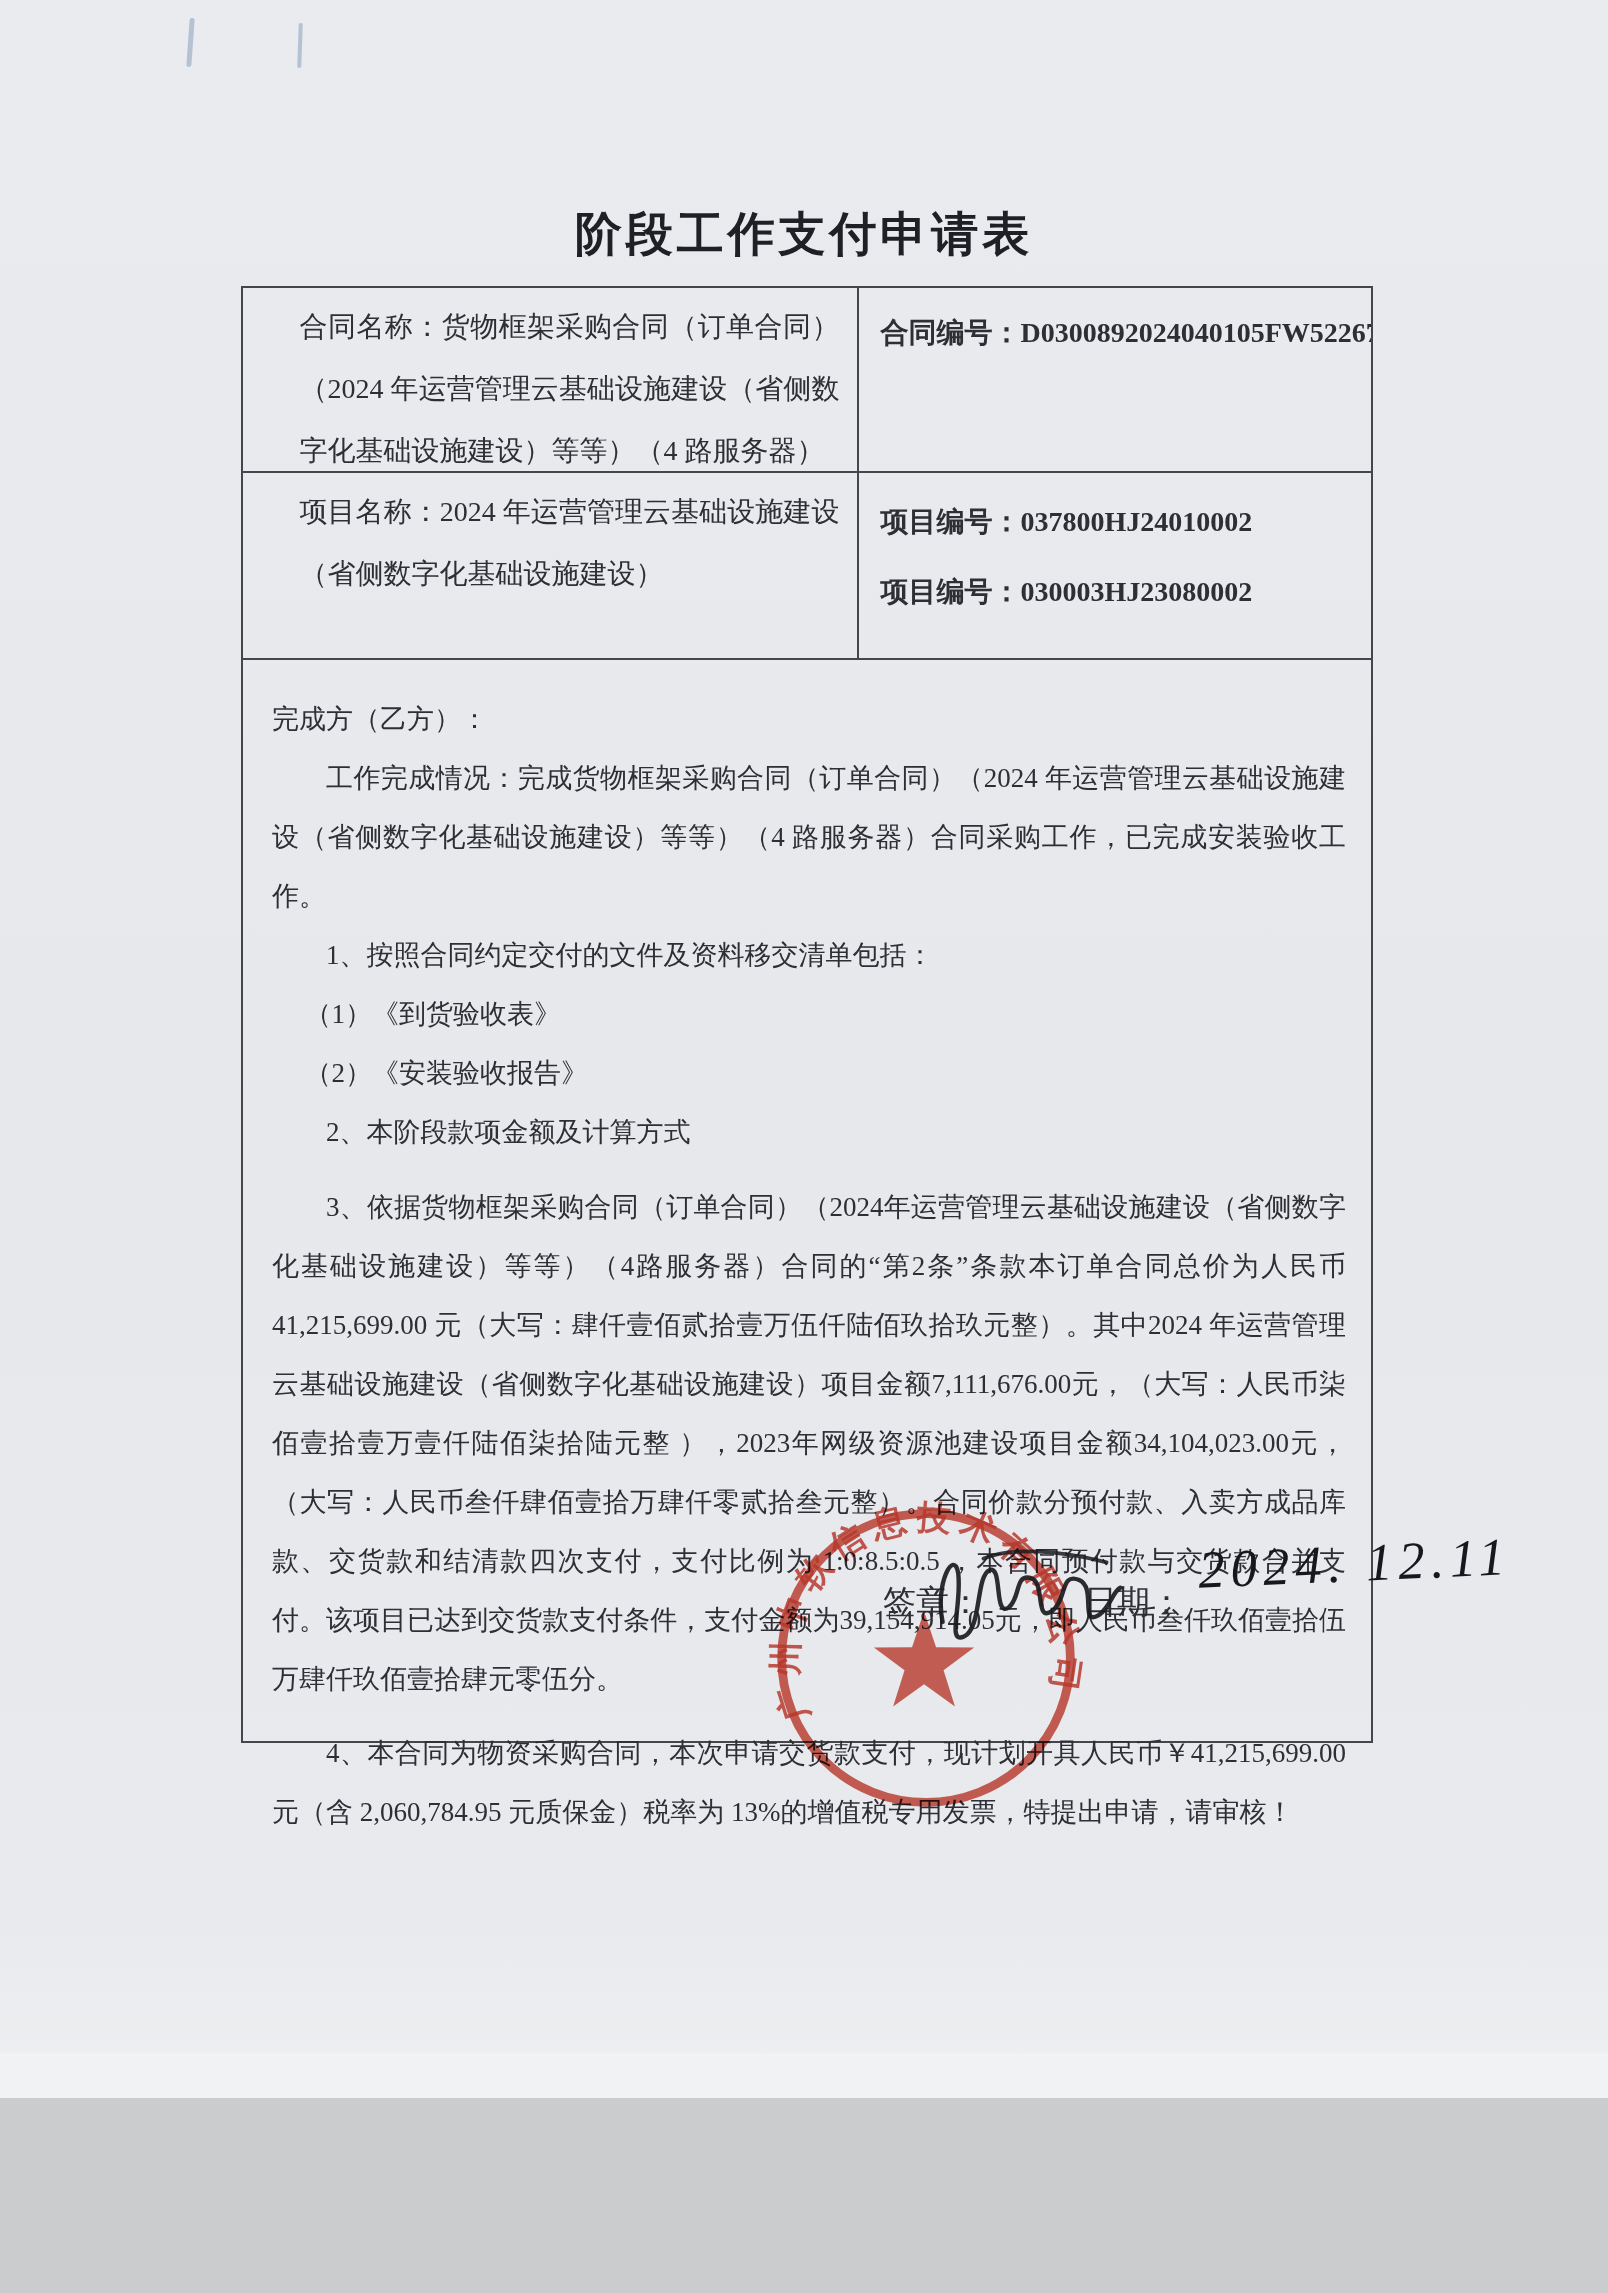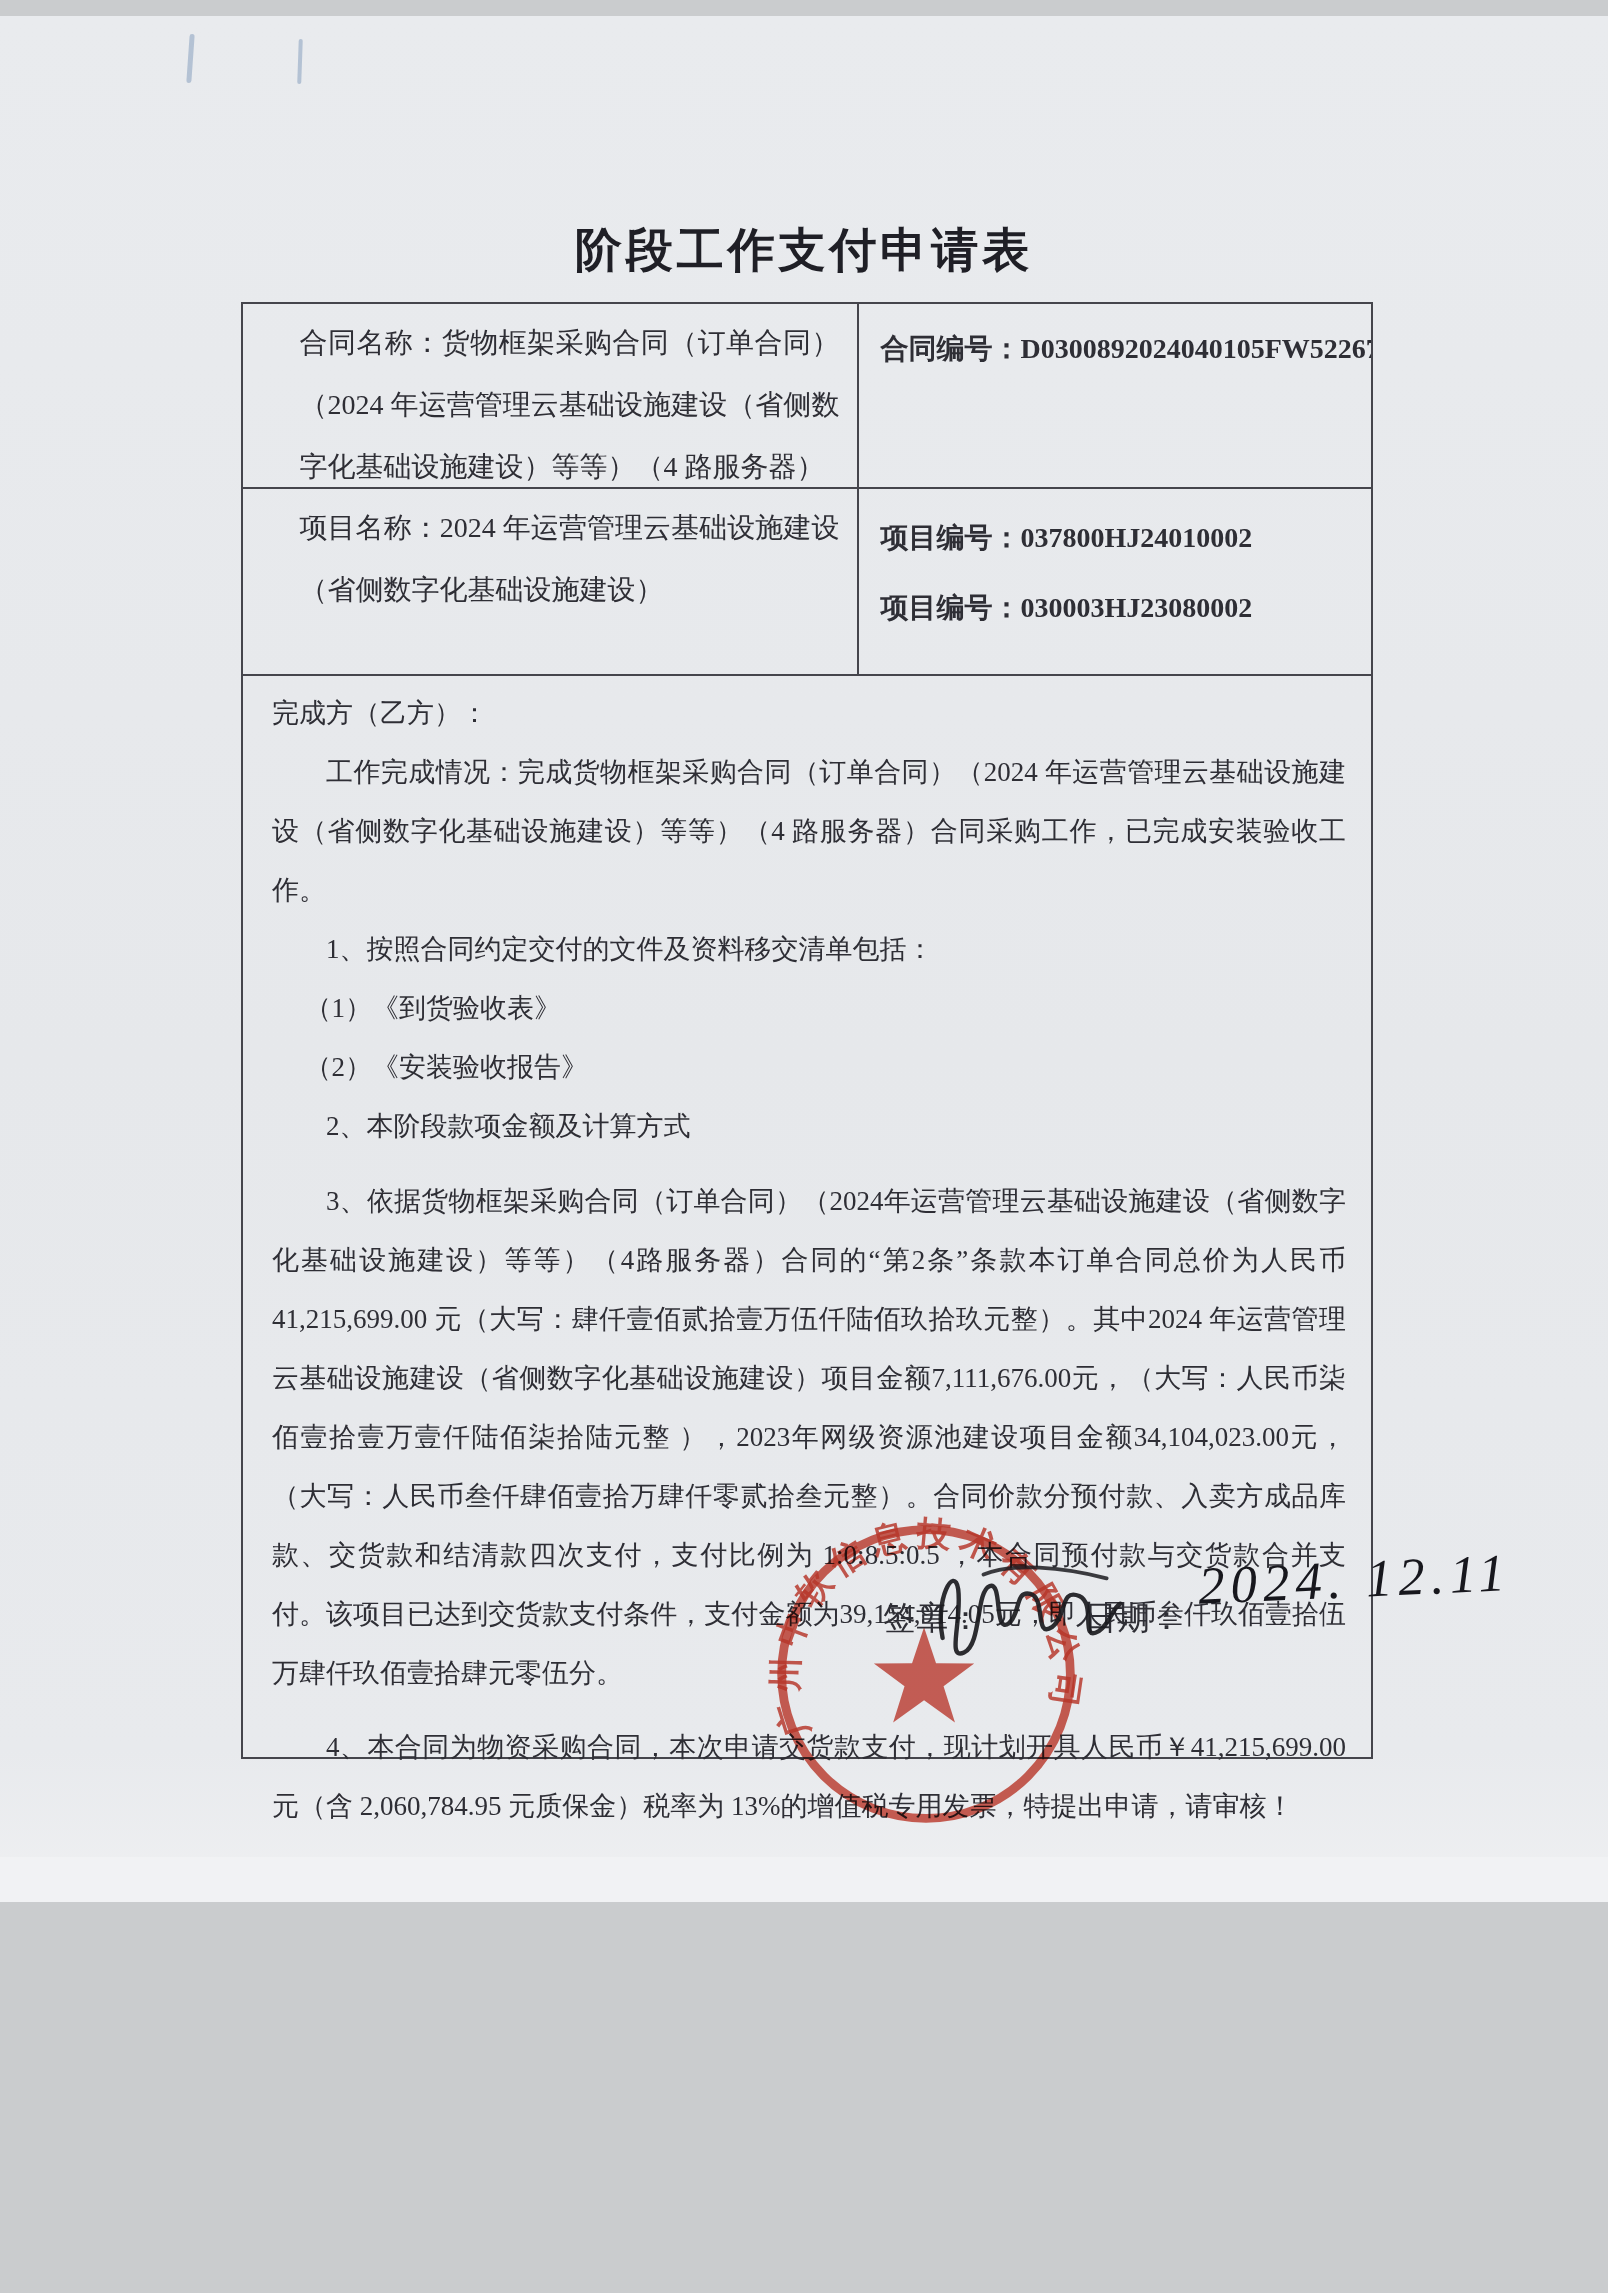--- a/index.html
+++ b/index.html
@@ -1,19 +1,19 @@
 <!DOCTYPE html>
 <html><head>
 <meta charset="utf-8">
 <style>
   html,body{margin:0;padding:0;background:#caccce;}
   .paper{
     position:relative;
-    width:1608px;height:1886px;
-    margin:16px auto;
+    width:1608px;height:2098px;
+    margin:0 auto;
     background:linear-gradient(180deg,#e9ebee 0%,#e6e8eb 55%,#e8eaed 92%,#eff0f2 100%);
     font-family:"Liberation Serif","DejaVu Serif",serif;
     color:#2e2e35;
     overflow:hidden;
   }
   .doc-title{
     position:absolute;top:203px;left:0;width:100%;
     text-align:center;font-size:47px;font-weight:bold;
     letter-spacing:3.9px;color:#1f1f26;margin:0;
   }
@@ -26,21 +26,21 @@
   .row1{height:185px;}
   .row2{height:187px;}
   .cell{box-sizing:border-box;overflow:hidden;}
   .c-left{width:581px;border-right:2px solid #45454c;padding:7.8px 17.6px 0 21.5px;}
   .c-right{flex:1;padding:13.7px 9.8px 0 21.5px;}
   .celltext{font-size:28px;line-height:62px;text-align:justify;margin:0;}
   .codeline{font-size:28px;line-height:62px;margin:0;white-space:nowrap;font-weight:bold;}
   .row2 .c-right .codeline{line-height:70px;}
   .body-cell{
     position:relative;box-sizing:border-box;
-    height:1083px;padding:8px 25px 0 29px;
+    height:1083px;padding:30px 25px 0 29px;
   }
   .body-cell p{margin:0;font-size:27px;line-height:59px;text-align:justify;}
   .ind2{text-indent:2em;}
   .ind15{text-indent:1.2em;}
   .gap{margin-top:15.6px !important;}
   
   .sig-label{position:absolute;font-size:33px;color:#2e2e35;white-space:nowrap;}
   .lab-sign{left:883px;top:1580px;}
   .lab-date{left:1084px;top:1580px;}
   .handwriting{

